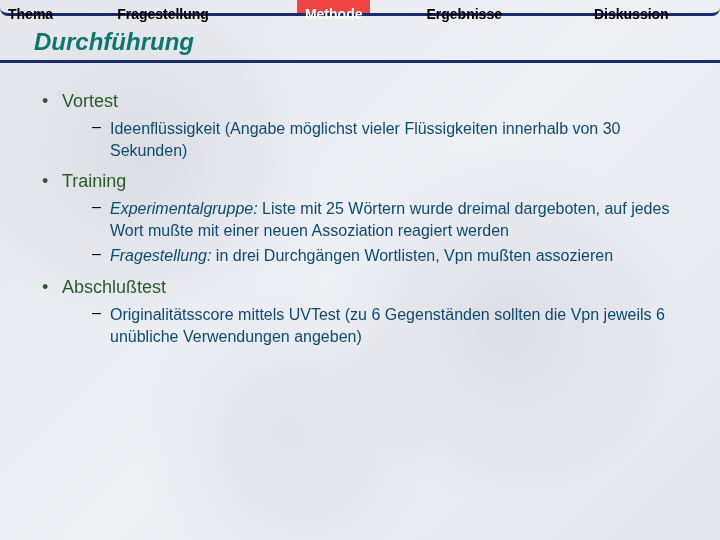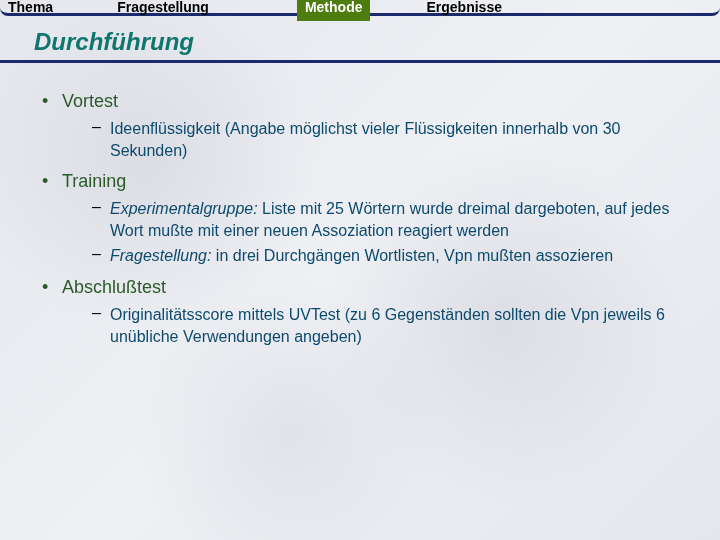--- a/index.html
+++ b/index.html
@@ -11,35 +11,34 @@
     background-image:
       radial-gradient(circle at 20% 30%, rgba(200,200,210,0.4) 0%, transparent 25%),
       radial-gradient(circle at 70% 60%, rgba(200,200,210,0.4) 0%, transparent 30%),
       radial-gradient(circle at 40% 80%, rgba(200,200,210,0.3) 0%, transparent 25%),
       linear-gradient(135deg, #e5e7ed 0%, #eef0f4 50%, #e5e7ed 100%);
     position: relative;
     overflow: hidden;
   }
   .nav {
     display: flex;
-    align-items: center;
     height: 16px;
     border-bottom: 3px solid #1a2a6c;
     position: relative;
     border-radius: 13px;
   }
   .nav-item {
     font-size: 14px;
     font-weight: bold;
     color: #000;
     padding: 6px 8px;
     white-space: nowrap;
   }
   .nav-item.active {
-    background: #4d7c0f;
+    background: #ef4444;
     color: #fff;
   }
   .nav-sp1 { width: 48px; }
   .nav-sp2 { width: 80px; }
   .nav-sp3 { width: 48px; }
   .nav-sp4 { width: 76px; }
 
   .section-title {
     color: #0f766e;
     font-style: italic;
@@ -99,20 +98,21 @@
 
 <div class="nav">
   <div class="nav-item">Thema</div>
   <div class="nav-sp1"></div>
   <div class="nav-item">Fragestellung</div>
   <div class="nav-sp2"></div>
   <div class="nav-item active">Methode</div>
   <div class="nav-sp3"></div>
   <div class="nav-item">Ergebnisse</div>
   <div class="nav-sp4"></div>
+  <div class="nav-item">Diskussion</div>
 </div>
 
 <div class="section-title">Durchführung</div>
 
 <div class="content">
   <ul class="bullets">
     <li>
       <div class="bullet-row">
         <span class="bullet-dot">•</span>
         <span class="bullet-text">Vortest</span>

